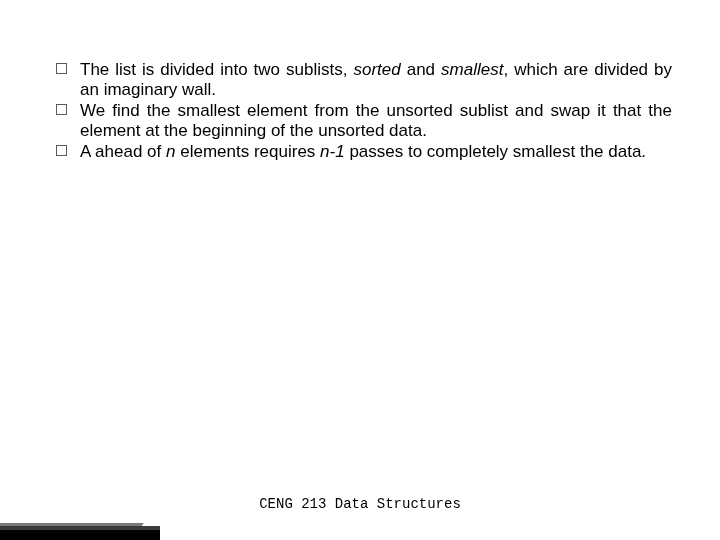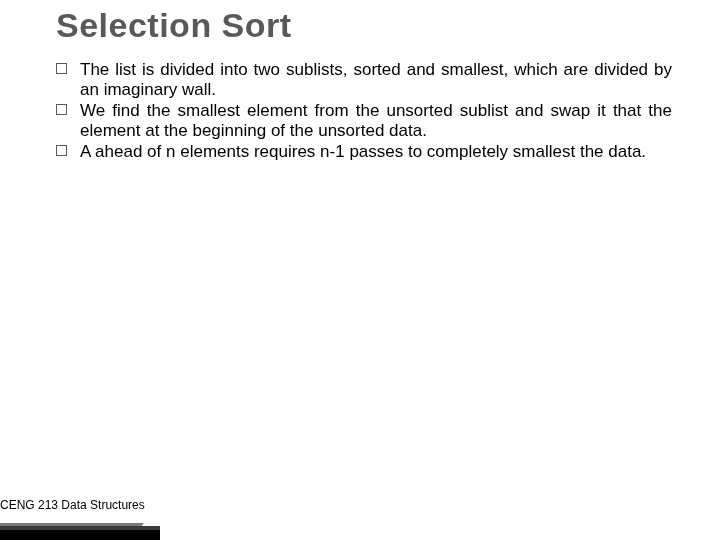--- a/index.html
+++ b/index.html
@@ -46,29 +46,29 @@
     top: 3px;
     width: 11px;
     height: 11px;
     border: 1.5px solid #5a5a5a;
     box-sizing: border-box;
   }
   .justify {
     text-align: justify;
     text-justify: inter-word;
   }
-  .italic { }
+  .italic { font-style: italic; }
   .footer {
     position: absolute;
     bottom: 28px;
     left: 0;
     right: 0;
-    text-align: left;
-    font-size: 12px;
-    font-family: Liberation Sans, sans-serif;
+    text-align: center;
+    font-size: 14px;
+    font-family: Liberation Mono, monospace;
     color: #000;
   }
   .accent {
     position: absolute;
     left: 0;
     bottom: 0;
     width: 160px;
     height: 44px;
     overflow: hidden;
   }
@@ -98,21 +98,20 @@
     height: 5px;
     background: #7a7a7a;
     transform: skewX(-35deg);
   }
 </style>
 </head>
 <body>
 
 <div class="slide">
 
-  <div class="title">Selection Sort</div>
 
   <div class="body">
 
     <div class="bullet justify">
       <span class="marker"></span>
       <span>The list is divided into two sublists, </span><span class="italic">sorted</span><span> and </span><span class="italic">smallest</span><span>, which are divided by an imaginary wall.</span>
     </div>
 
     <div class="bullet justify">
       <span class="marker"></span>

